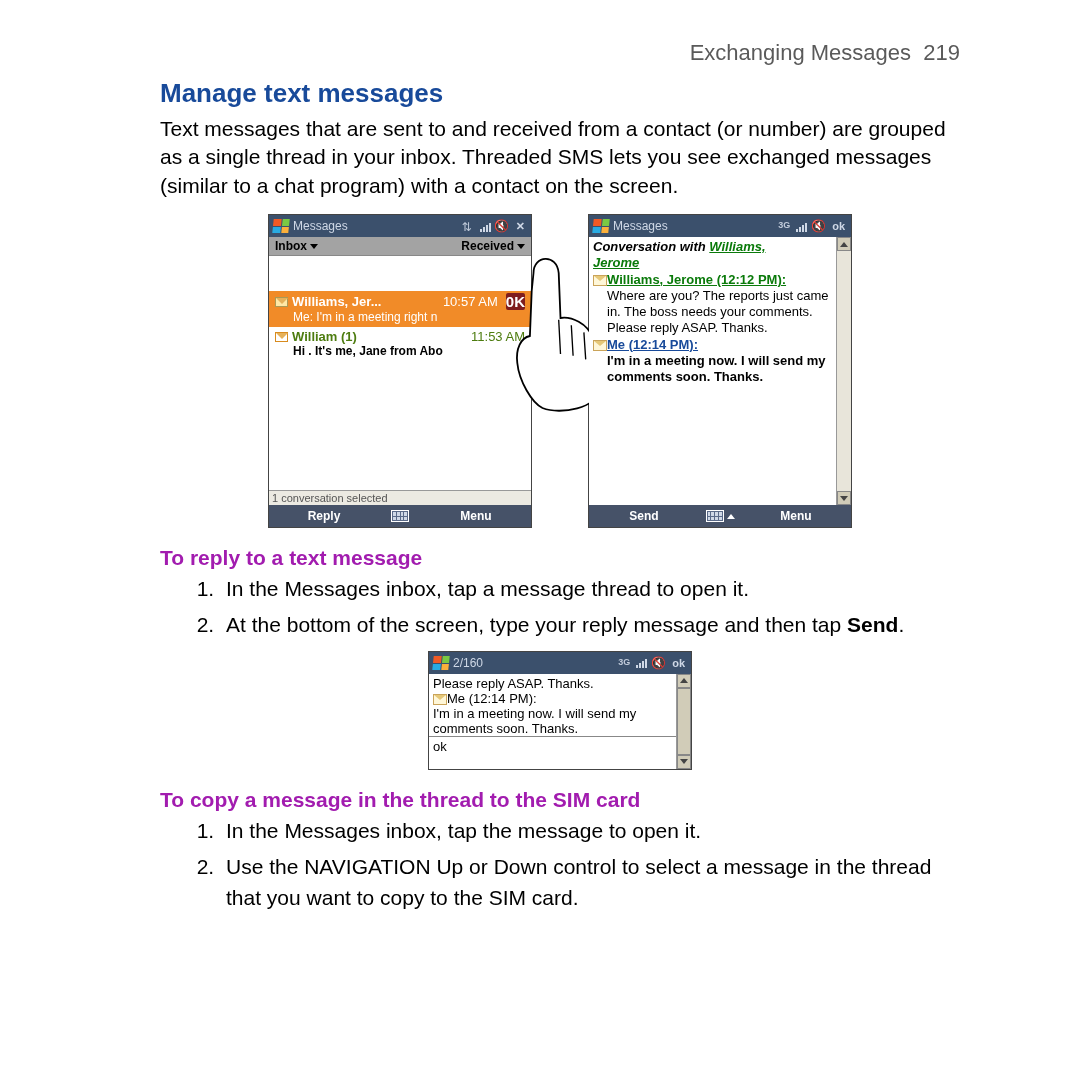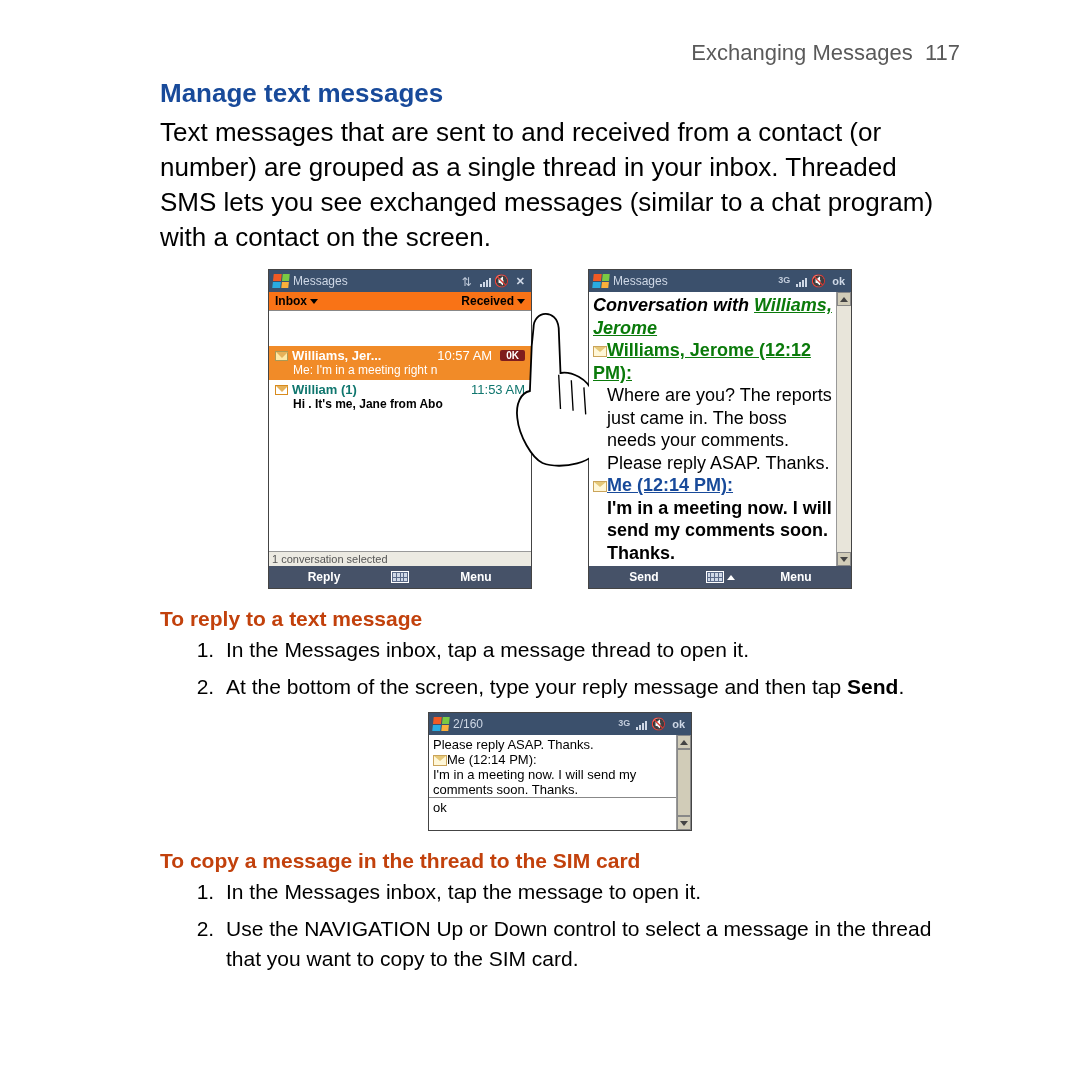--- a/index.html
+++ b/index.html
@@ -20,27 +20,27 @@
     color: #5a5a5a;
     margin-bottom: 12px;
   }
   .h2 {
     color: #184a9a;
     font-size: 26px;
     font-weight: bold;
     margin-bottom: 6px;
   }
   .h3 {
-    color: #c2410c;
+    color: #a21caf;
     font-size: 21px;
     font-weight: bold;
     margin: 18px 0 4px 0;
   }
   p.body {
-    font-size: 26px;
+    font-size: 21px;
     line-height: 1.35;
   }
   ol {
     list-style: decimal;
     padding-left: 60px;
     font-size: 21px;
     line-height: 1.45;
   }
   ol li { margin-bottom: 6px; padding-left: 6px; }
   ol li b { font-weight: bold; }
@@ -106,42 +106,42 @@
   }
 
   
   .filter {
     display: flex;
     justify-content: space-between;
     border-bottom: 1px solid #888;
     padding: 2px 6px;
     font-size: 12px;
     font-weight: bold;
-    background: #f97316;
+    background: #a3a3a3;
   }
   .filter .dd { display:flex; align-items:center; gap:3px; }
   .tri {
     width:0; height:0; border-left:4px solid transparent;
     border-right:4px solid transparent; border-top:5px solid #000;
     display:inline-block;
   }
 
   
   .msglist { flex: 1; min-height: 234px; background:#fff; position:relative; }
   .mrow { padding: 2px 6px 3px 6px; border-bottom: 0; }
   .mrow.sel { background: #f18b28; color:#fff;margin-top:35px; }
   .mrow .line1 { display:flex; align-items:center; gap:4px; font-weight:bold; }
   .mrow .line1 .time { margin-left:auto; font-weight:normal; }
-  .mrow .line1 .ok { font-size: 10px; background:#7f1d1d; color:#fff; padding:0 6px; border-radius:2px; margin-left:4px;}
+  .mrow .line1 .ok { font-size: 15px; background:#7f1d1d; color:#fff; padding:0 0; border-radius:2px; margin-left:4px;}
   .mrow .line2 { padding-left: 18px; font-size:12px; white-space:nowrap; overflow:hidden; }
   .env { width:13px; height:10px; background:#fff; border:1px solid #d88b1e; position:relative; }
   .env.sel { background:#ffe8a6; border-color:#a95; }
   .env:before { content:""; position:absolute; left:0; right:0; top:0; border-top:1px solid transparent;
     border-left:6px solid transparent; border-right:6px solid transparent; border-top:6px solid #e6b15a; }
-  .mrow:not(.sel) .line1 { color:#0f766e; }
+  .mrow:not(.sel) .line1 { color:#4d7c0f; }
 
   .statusrow {
     background:#eceae2; border-top:1px solid #999; font-size:11px;
     color:#555; padding:1px 3px;
   }
 
   .softkeys {
     background:#465268;
     display:flex; color:#fff; font-weight:bold; height:22px;
     align-items:center; font-size:12px;
@@ -151,21 +151,21 @@
   .kbd {
     width:18px;height:12px;border:1px solid #fff;background:#5a6a88;
     display:grid;grid-template-columns:repeat(4,1fr);grid-template-rows:repeat(2,1fr);
     gap:1px;padding:1px;
   }
   .kbd span{background:#cfd8e6;}
   .tri-up { width:0;height:0;border-left:4px solid transparent;border-right:4px solid transparent;border-bottom:5px solid #fff; display:inline-block; margin-left:3px;}
 
   
   .convo {
-    flex:1; background:#fff; padding:2px 4px; font-size:18px; line-height:1.25;
+    flex:1; background:#fff; padding:2px 4px; font-size:13px; line-height:1.25;
     position:relative;
   }
   .convo .hdr { font-style:italic; font-weight:bold; }
   .convo .hdr .name { color:#0a7a0a; text-decoration:underline; }
   .convo .sender { color:#0a7a0a; text-decoration:underline; font-weight:bold; }
   .convo .me { color:#184a9a; text-decoration:underline; font-weight:bold; }
   .convo .msgtext { padding-left: 14px; }
   .convo .msgtext.bold { font-weight:bold; }
   .scroll {
     position:absolute; top:0; right:0; bottom:0; width:15px;
@@ -205,21 +205,21 @@
   .env-icn {width:14px;height:11px;background:#fff7d8;border:1px solid #caa45a;display:inline-block;position:relative;vertical-align:middle;}
   .env-icn:before{content:"";position:absolute;left:0;right:0;top:0;border-left:6px solid transparent;border-right:6px solid transparent;border-top:5px solid #e6c878;}
 
 </style>
 </head>
 <body>
 
 <div class="page">
 
   <div class="header-line">
-    <span>Exchanging Messages</span>&nbsp;&nbsp;<span>117</span>
+    <span>Exchanging Messages</span>&nbsp;&nbsp;<span>219</span>
   </div>
 
   <h2 class="h2">Manage text messages</h2>
   <p class="body">Text messages that are sent to and received from a contact (or number) are grouped as a single thread in your inbox. Threaded SMS lets you see exchanged messages (similar to a chat program) with a contact on the screen.</p>
 
   <div class="phone-row">
 
     <div class="phone" style="position:relative;">
       <div class="tb">
         <span class="winflag">

